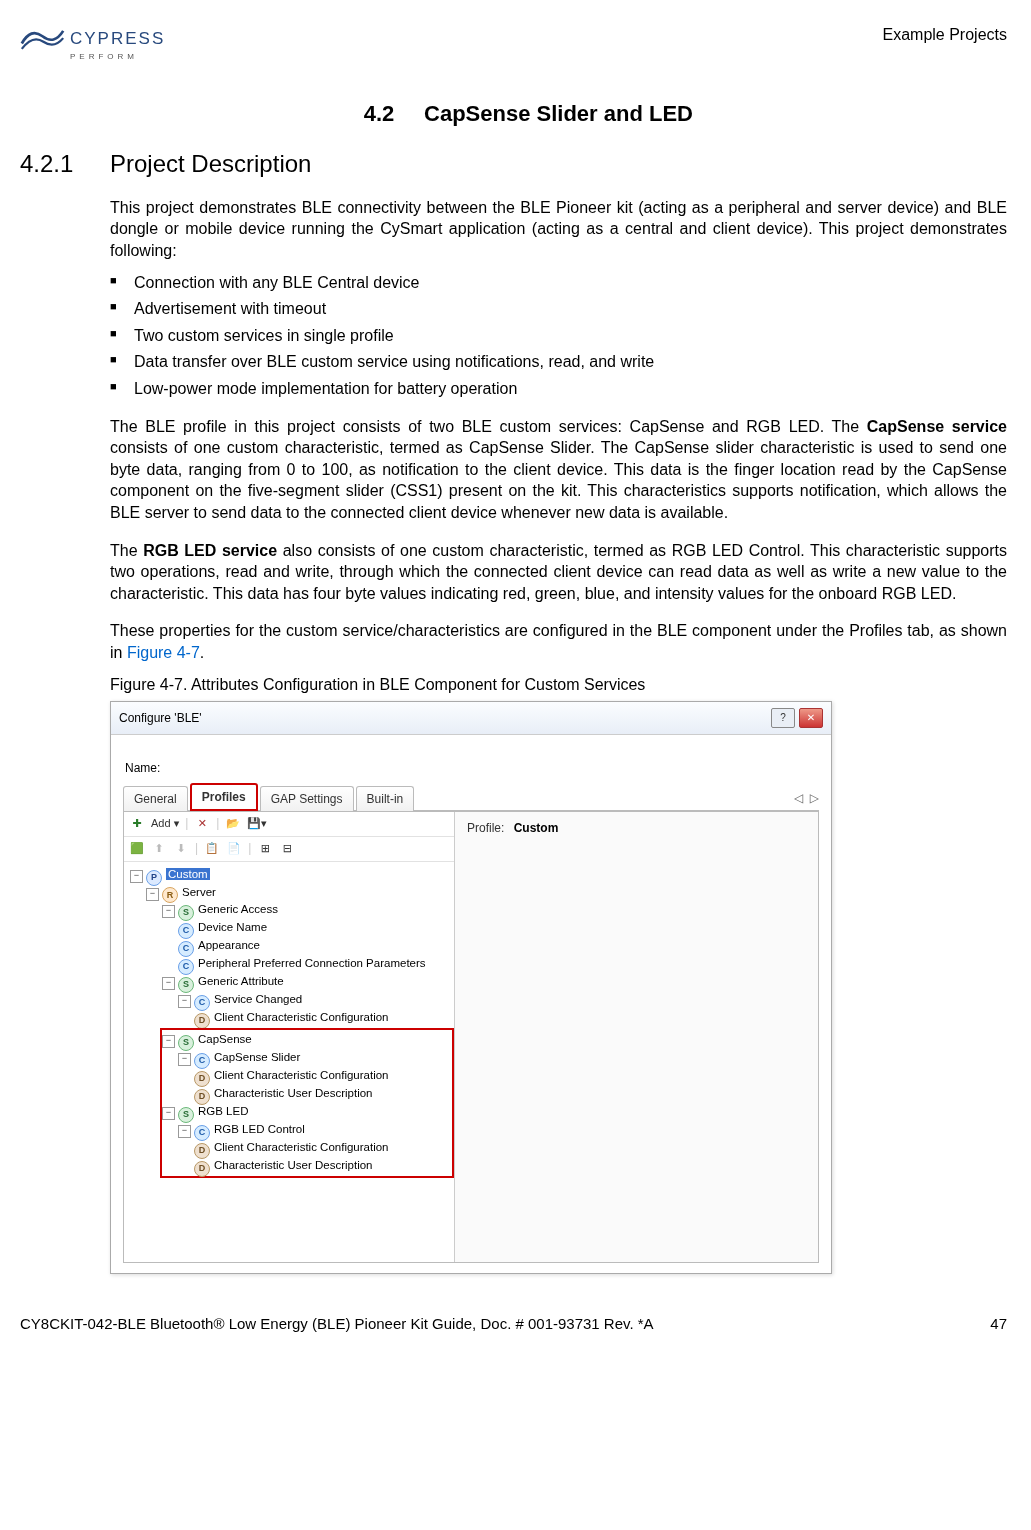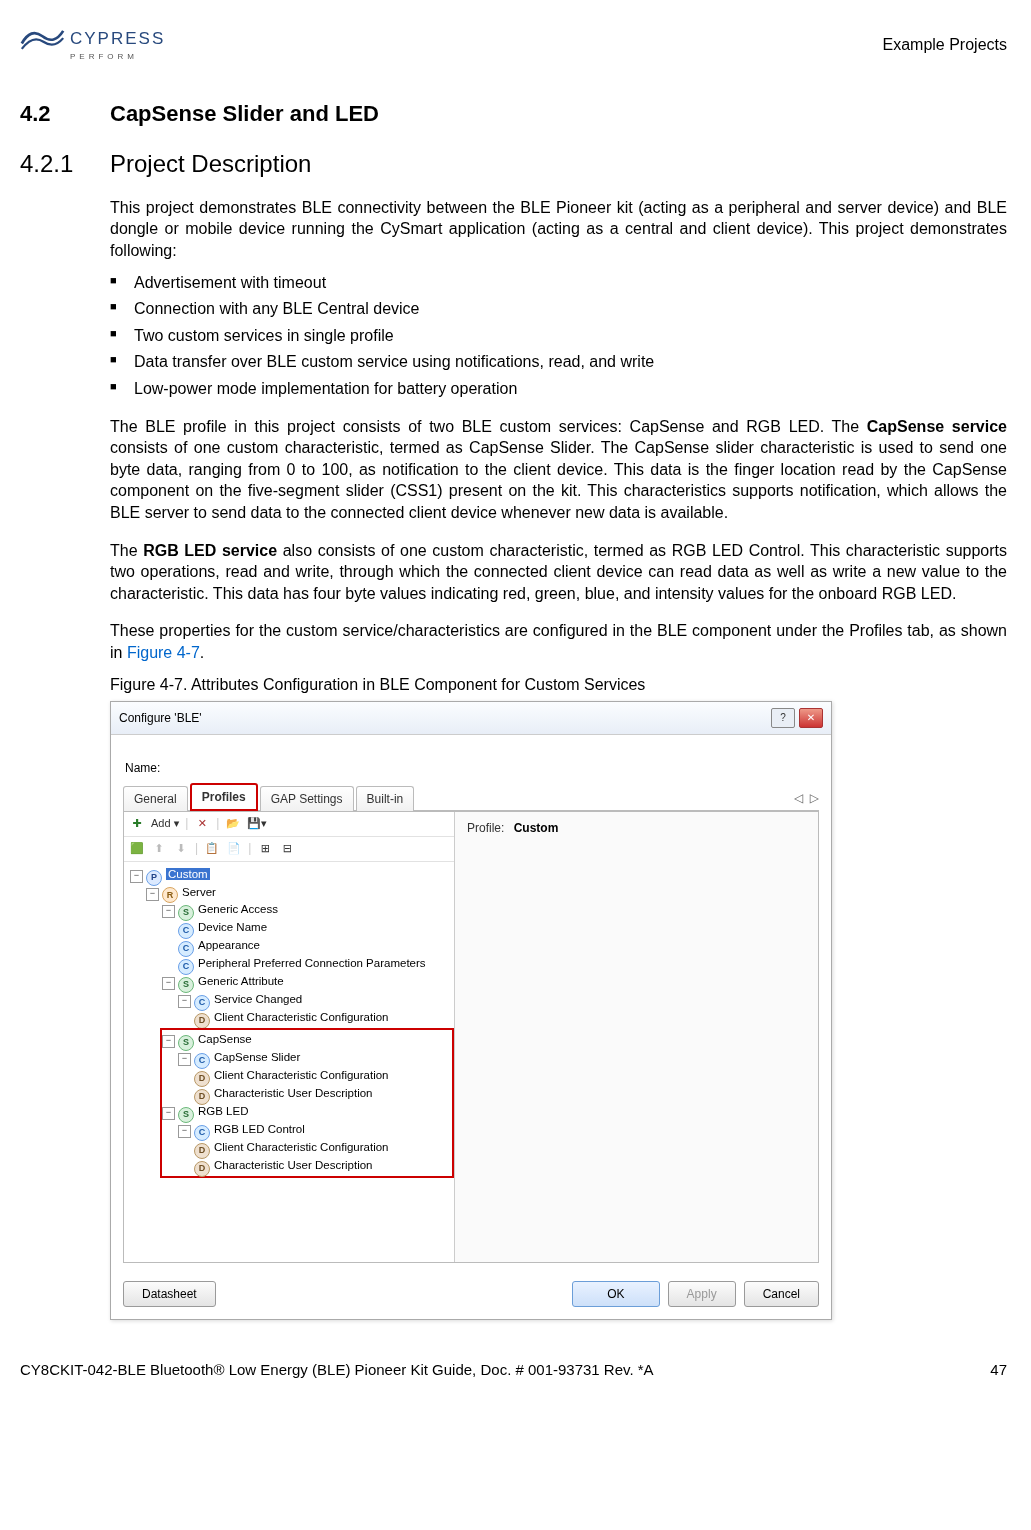--- a/index.html
+++ b/index.html
@@ -43,26 +43,26 @@
   .logo-sub {
     font-family: Arial, sans-serif;
     letter-spacing: 4px;
     color: #555;
     font-size: 8px;
     margin-left: 50px;
     margin-top: -2px;
   }
   .header-right {
     font-size: 16px;
-    margin-top: 10px;
   }
   h2.section {
     font-size: 22px;
     font-weight: bold;
     margin: 0 0 20px 0;
+    text-align: center;
   }
   h2.section .num { display:inline-block; width:90px; }
   h3.subsection {
     font-size: 24px;
     font-weight: normal;
     margin: 0 0 14px 0;
   }
   h3.subsection .num { display:inline-block; width:90px; }
   .body-text {
     margin-left: 90px;
@@ -277,22 +277,22 @@
   <span class="num">4.2</span><span>CapSense Slider and LED</span>
 </h2>
 
 <h3 class="subsection">
   <span class="num">4.2.1</span><span>Project Description</span>
 </h3>
 
 <p class="body-text">This project demonstrates BLE connectivity between the BLE Pioneer kit (acting as a peripheral and server device) and BLE dongle or mobile device running the CySmart application (acting as a central and client device). This project demonstrates following:</p>
 
 <ul class="squares">
+  <li>Connection with any BLE Central device</li>
   <li>Advertisement with timeout</li>
-  <li>Connection with any BLE Central device</li>
   <li>Two custom services in single profile</li>
   <li>Data transfer over BLE custom service using notifications, read, and write</li>
   <li>Low-power mode implementation for battery operation</li>
 </ul>
 
 <p class="body-text">
   <span>The BLE profile in this project consists of two BLE custom services: CapSense and RGB LED. The </span><b>CapSense service</b><span> consists of one custom characteristic, termed as CapSense Slider. The CapSense slider characteristic is used to send one byte data, ranging from 0 to 100, as notification to the client device. This data is the finger location read by the CapSense component on the five-segment slider (CSS1) present on the kit. This characteristics supports notification, which allows the BLE server to send data to the connected client device whenever new data is available.</span>
 </p>
 
 <p class="body-text">
@@ -394,25 +394,18 @@
             </ul>
           </li>
         </ul>
       </div>
     </div>
     <div class="dlg-right">
       <span class="pr-label">Profile:</span>
       <span class="pr-value">Custom</span>
     </div>
   </div>
-  <div class="dlg-buttons">
-    <div class="dlg-btn">Datasheet</div>
-    <div class="spacer"></div>
-    <div class="dlg-btn primary">OK</div>
-    <div class="dlg-btn disabled">Apply</div>
-    <div class="dlg-btn">Cancel</div>
-  </div>
 </div>
 
 <div class="footer">
   <span>CY8CKIT-042-BLE Bluetooth® Low Energy (BLE) Pioneer Kit Guide, Doc. # 001-93731 Rev. *A</span>
   <span>47</span>
 </div>
 
 </body></html>

